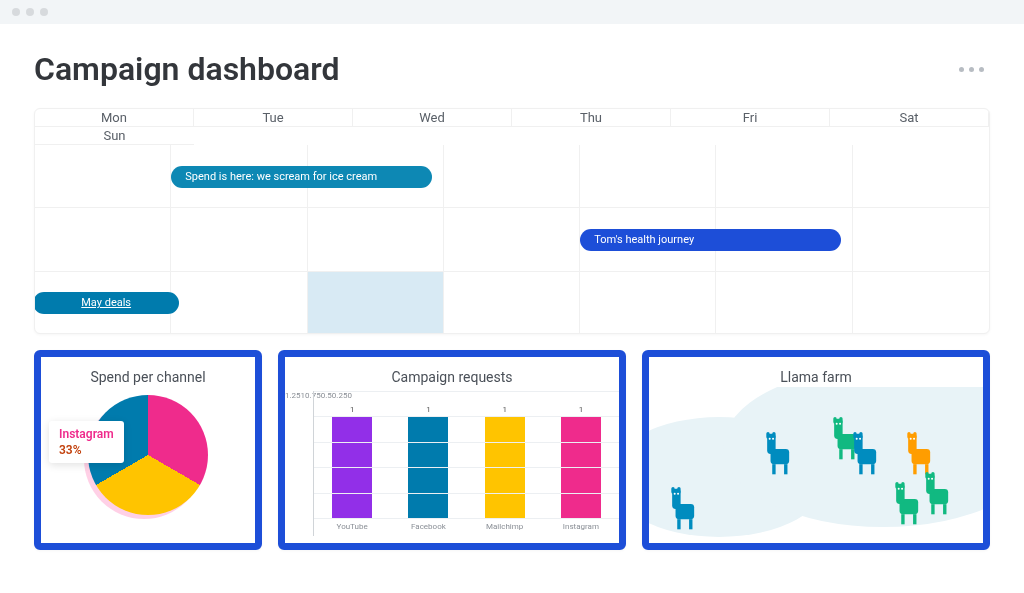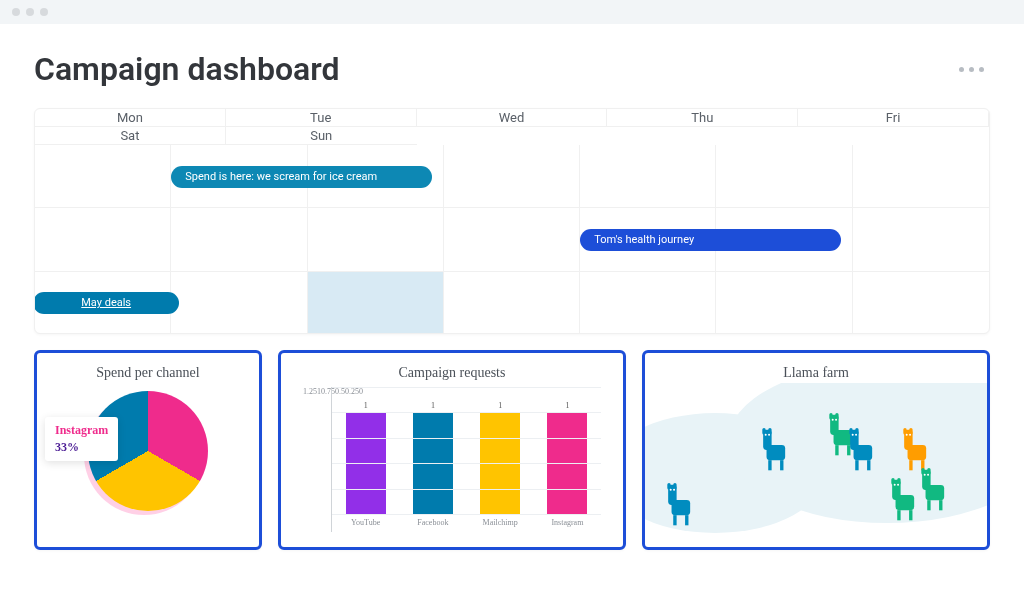--- a/index.html
+++ b/index.html
@@ -10,48 +10,48 @@
 
     .page { padding: 18px 34px 0 34px; }
 
     .page-header { display: flex; align-items: center; justify-content: space-between; margin-bottom: 20px; margin-top: 8px; }
     .page-title { font-size: 32px; font-weight: 600; color: #33363b; }
     .more-dots { display: flex; gap: 5px; cursor: pointer; padding: 6px; }
     .more-dot { width: 5px; height: 5px; border-radius: 50%; background: #b7bcc2; }
 
     
     .calendar { border: 1px solid #f0f0f0; border-radius: 6px; box-shadow: 0 1px 3px rgba(0,0,0,0.04); margin-bottom: 16px; overflow: hidden; height: 226px; position: relative; background: #fff; }
-    .cal-head { display: grid; grid-template-columns: repeat(5, 1fr); height: 36px; }
+    .cal-head { display: grid; grid-template-columns: repeat(6, 1fr); height: 36px; }
     .cal-head-cell { display: flex; align-items: center; justify-content: center; font-size: 13px; color: #5a6068; border-right: 1px solid #f0f0f0; border-bottom: 1px solid #f0f0f0; }
     .cal-head-cell:last-child { border-right: none; }
     .cal-body { display: grid; grid-template-columns: repeat(7, 1fr); grid-template-rows: 1fr 1fr 1fr; height: 190px; position: relative; }
     .cal-cell { border-right: 1px solid #f0f0f0; border-bottom: 1px solid #f0f0f0; }
     .cal-cell:nth-child(7n) { border-right: none; }
     .cal-cell.highlight { background: #d8eaf4; }
 
     .event { position: absolute; height: 22px; line-height: 22px; font-size: 11px; color: #fff; border-radius: 11px; padding: 0 14px; white-space: nowrap; overflow: hidden; cursor: pointer; }
 
     
     .panels { display: grid; grid-template-columns: 228px 1fr 1fr; gap: 16px; height: 200px; }
-    .panel { border: 3px solid #1d4ed8; border-radius: 6px; box-shadow: 0 1px 3px rgba(0,0,0,0.04); padding: 12px 22px; position: relative; overflow: hidden; background: #fff; font-family: Liberation Serif, serif; }
+    .panel { border: 7px solid #1d4ed8; border-radius: 6px; box-shadow: 0 1px 3px rgba(0,0,0,0.04); padding: 12px 0; position: relative; overflow: hidden; background: #fff; }
     .panel-title { font-size: 14px; color: #4a5058; text-align: center; margin-bottom: 6px; }
 
     
     .pie-wrap { position: relative; width: 120px; height: 120px; margin: 10px auto 0; }
     .pie-shadow { position: absolute; left: -4px; top: 4px; width: 120px; height: 120px; border-radius: 50%; background: #ffb0d6; opacity: 0.6; }
     .pie { position: absolute; inset: 0; border-radius: 50%;
       background: conic-gradient(
         #ef2b8c 0deg 120deg,
         #ffc400 120deg 240deg,
         #007bad 240deg 360deg
       );
     }
     .pie-tooltip { position: absolute; left: 8px; top: 64px; background: #fff; box-shadow: 0 2px 8px rgba(0,0,0,0.12); border-radius: 3px; padding: 6px 10px; z-index: 3; }
     .tt-name { font-size: 12px; font-weight: 600; color: #ef2b8c; }
-    .tt-val  { font-size: 12px; font-weight: 600; color: #4c1d95; margin-top: 2px; }
+    .tt-val  { font-size: 12px; font-weight: 600; color: #c2410c; margin-top: 2px; }
 
     
     .bar-area { position: relative; height: 145px; margin-top: 5px; display: flex; }
     .bar-yaxis { width: 28px; display: flex; flex-direction: row; justify-content: space-between; font-size: 8px; color: #8a8f96; text-align: right; padding-bottom: 18px; }
     .bar-plot { flex: 1; position: relative; border-left: 1px solid #d0d4d8; }
     .gridline { position: absolute; left: 0; right: 0; height: 1px; background: #eceff2; }
     .bars { position: absolute; left: 0; right: 0; top: 0; bottom: 18px; display: flex; justify-content: space-around; align-items: flex-end; }
     .bar-col { width: 48px; display: flex; flex-direction: column; align-items: center; }
     .bar-val { font-size: 8px; color: #555; margin-bottom: 2px; }
     .bar { width: 40px; }

